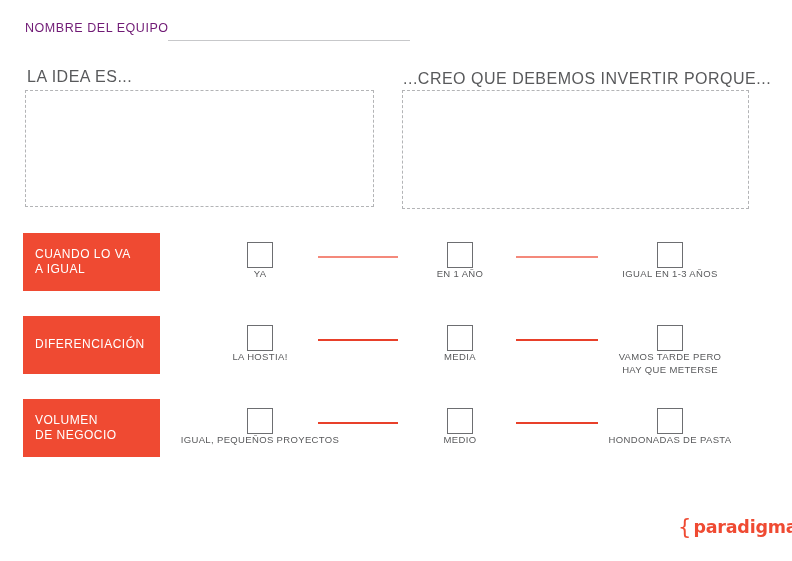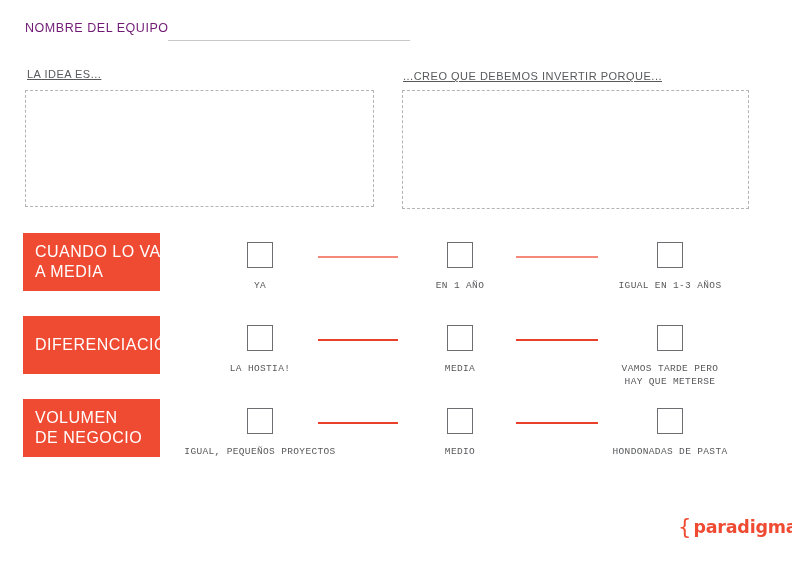--- a/index.html
+++ b/index.html
@@ -36,25 +36,24 @@
     left: 168px;
     top: 40px;
     width: 242px;
     height: 1px;
     background: #c7c8ca;
   }
 
   
   .prompt-label {
     position: absolute;
-    font-size: 11px;
+    font-size: 16px;
     letter-spacing: 0.5px;
     color: #58595b;
     white-space: nowrap;
-    text-decoration: underline;
   }
   .prompt-label.left  { left: 27px;  top: 68px; }
   .prompt-label.right { left: 403px; top: 70px; }
 
   .prompt-box {
     position: absolute;
     border: 1px dashed #b3b4b6;
     background: #ffffff;
   }
   .prompt-box.left {
@@ -89,21 +88,21 @@
     top: 0;
     width: 137px;
     height: 58px;
     background: #ef4a32;
     color: #ffffff;
     box-sizing: border-box;
     display: flex;
     flex-direction: column;
     justify-content: center;
     padding-left: 12px;
-    font-size: 16px;
+    font-size: 12px;
     letter-spacing: 0.5px;
     line-height: 1.28;
   }
   .row-chip span { display: block; white-space: nowrap; }
 
   .opt {
     position: absolute;
     top: 0;
     width: 170px;
     margin-left: -85px;
@@ -115,27 +114,26 @@
 
   .checkbox {
     width: 26px;
     height: 26px;
     border: 1px solid #6d6e71;
     background: #ffffff;
     box-sizing: border-box;
     margin: 9px auto 0;
   }
   .opt-label {
-    margin-top: 12px;
+    margin-top: 0;
     font-size: 9.5px;
     letter-spacing: 0.35px;
     color: #58595b;
     line-height: 1.35;
     white-space: pre-line;
-    font-family: Liberation Mono, monospace;
   }
 
   .connector {
     position: absolute;
     height: 2px;
     top: 23px;
   }
   .conn-0 { left: 318px; width: 80px; }
   .conn-1 { left: 516px; width: 82px; }
 
@@ -177,21 +175,21 @@
   </div>
 
   <div class="prompt-label right">...CREO QUE DEBEMOS INVERTIR PORQUE...</div>
   <div class="prompt-box right">
     <div class="prompt-box-text"></div>
   </div>
 
   <div class="row row-0">
     <div class="row-chip">
       <span>CUANDO LO VA</span>
-      <span>A MEDIA</span>
+      <span>A IGUAL</span>
     </div>
     <div class="connector conn-0" style="background:#F4897B"></div>
     <div class="connector conn-1" style="background:#F4897B"></div>
     <div class="opt opt-0">
       <div class="checkbox"></div>
       <div class="opt-label">YA</div>
     </div>
     <div class="opt opt-1">
       <div class="checkbox"></div>
       <div class="opt-label">EN 1 AÑO</div>

